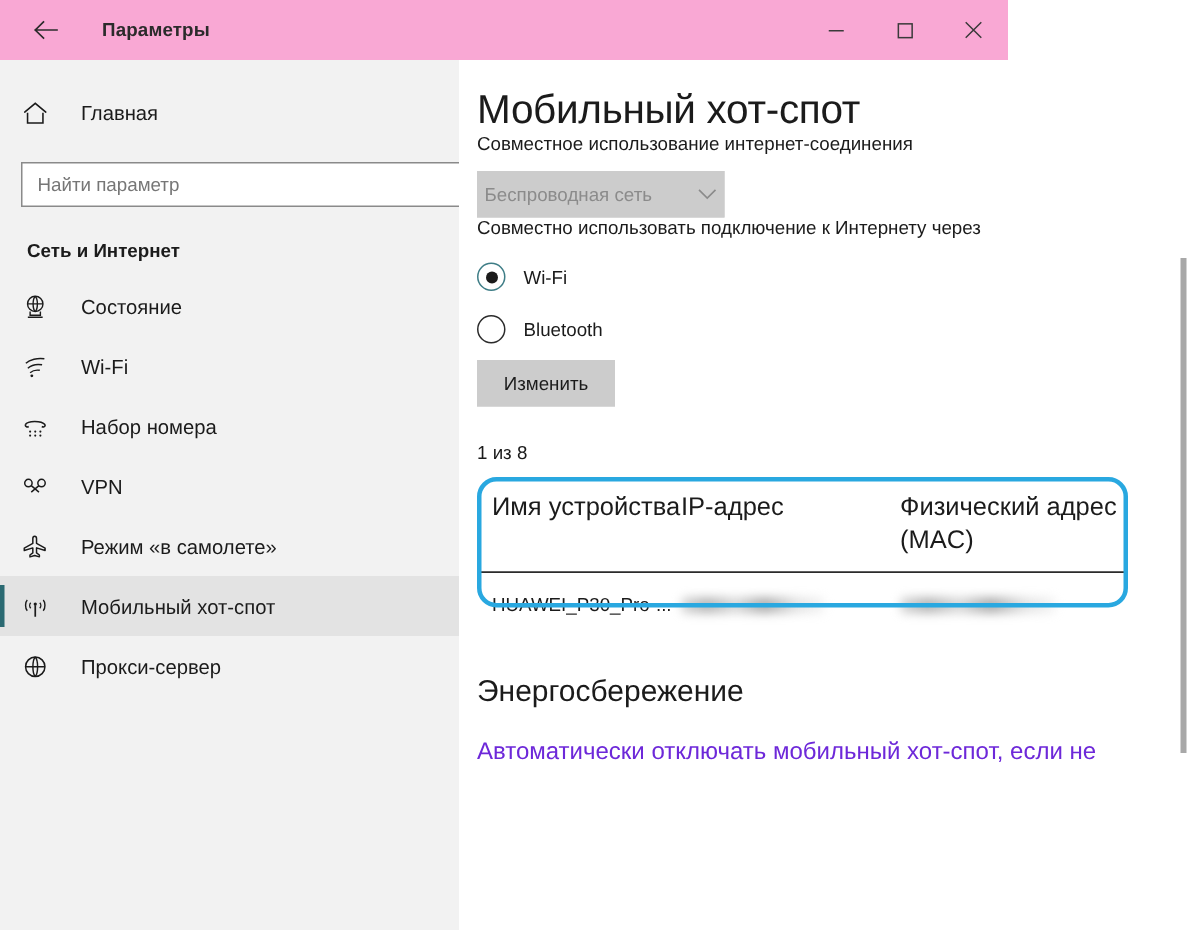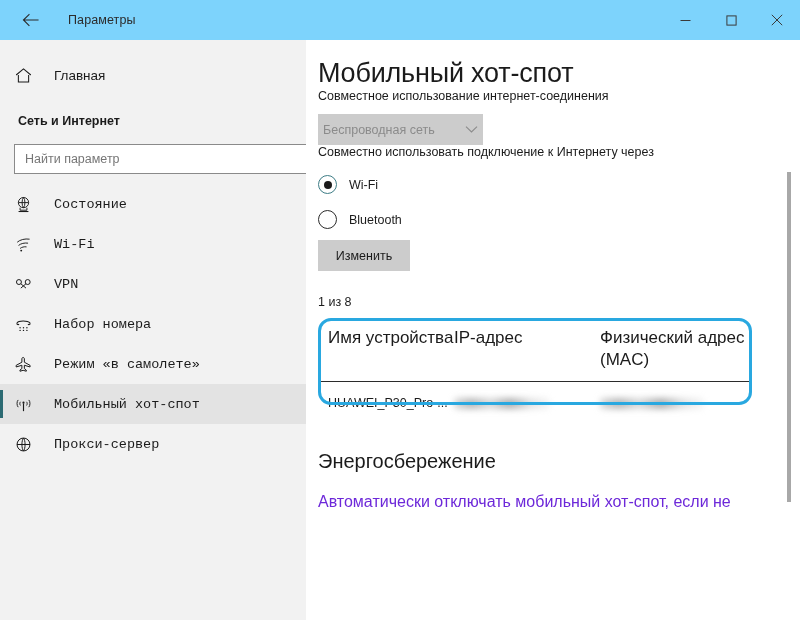--- a/index.html
+++ b/index.html
@@ -16,23 +16,23 @@
   #window {
     position: relative;
     width: 800px; height: 620px;
     background: #ffffff;
     overflow: hidden;
   }
 
   
   #titlebar {
     position: absolute; top: 0; left: 0;
-    width: 800px; height: 40px;
-    background: #7dd3fc;
-    display: flex; align-items: center;
+    width: 672px; height: 40px;
+    background: #f9a8d4;
+    display: flex; align-items: center; font-weight: bold;
   }
   #back-btn {
     width: 44px; height: 32px;
     margin-left: 8px;
     display: flex; align-items: center; justify-content: center;
     color: #2b2b2b;
   }
   #back-btn svg { display: block; }
   #app-title {
     margin-left: 16px;
@@ -120,21 +120,20 @@
     content: "";
     position: absolute; left: 0; top: 6px;
     width: 3px; height: 28px;
     background: var(--accent, #2b6a72);
   }
   .nav-label {
     font-size: 13.5px;
     color: #1b1b1b;
     margin-left: 6px;
     white-space: nowrap;
-    font-family: Liberation Mono, monospace;
   }
   .nav-item.selected .nav-label { font-weight: normal; }
 
   
   #content {
     position: absolute;
     left: 306px; top: 40px;
     width: 494px; height: 580px;
     background: #ffffff;
     overflow: hidden;
@@ -353,32 +352,32 @@
     <div id="home-row">
       <span class="nav-icon">
         <svg width="19" height="19" viewBox="0 0 20 20" fill="none" aria-hidden="true">
           <path d="M2.6 9.2L10 3l7.4 6.2" stroke="currentColor" stroke-width="1.1" stroke-linecap="round"></path>
           <path d="M4.6 9.6v7.2h10.8V9.6" stroke="currentColor" stroke-width="1.1"></path>
         </svg>
       </span>
       <span id="home-label">Главная</span>
     </div>
 
-    <div id="section-title">Сеть и Интернет</div>
-
     <div id="search-box">
       <input id="search-input" type="text" placeholder="Найти параметр" style="">
       <span id="search-icon">
         <svg width="15" height="15" viewBox="0 0 16 16" fill="none" aria-hidden="true">
           <circle cx="6.6" cy="6.6" r="4.7" stroke="currentColor" stroke-width="1"></circle>
           <path d="M10.2 10.4L14.6 14.8" stroke="currentColor" stroke-width="1"></path>
         </svg>
       </span>
     </div>
 
+    <div id="section-title">Сеть и Интернет</div>
+
     <div id="nav-list">
         <div class="nav-item">
           <span class="nav-icon">
             <svg width="19" height="19" viewBox="0 0 20 20" stroke="currentColor" fill="none">
               <circle cx="10" cy="8" r="5.4" stroke-width="1"></circle>
               <path d="M4.7 8h10.6M10 2.6c2 2 2 8.8 0 10.8M10 2.6c-2 2-2 8.8 0 10.8" stroke-width="1"></path>
               <path d="M6.4 13.4v2.6h7.2v-2.6" stroke-width="1"></path>
               <path d="M4.8 17.4h10.4" stroke-width="1.1"></path>
             </svg>
           </span>
@@ -387,47 +386,47 @@
         <div class="nav-item">
           <span class="nav-icon">
             <svg width="19" height="19" viewBox="0 0 20 20" stroke="currentColor" fill="none">
               <path d="M3.4 7.6C6.2 5 11.6 3.6 16.4 4.4" stroke-width="1"></path>
               <path d="M4.8 11C7 9 11.2 8 14.8 8.6" stroke-width="1"></path>
               <path d="M6.4 14.2c1.6-1.4 4.4-2.1 6.8-1.7" stroke-width="1"></path>
               <circle cx="7.6" cy="16.4" r="1" fill="currentColor" stroke="none"></circle>
             </svg>
           </span>
           <span class="nav-label">Wi-Fi</span>
-        </div>
-        <div class="nav-item">
-          <span class="nav-icon">
-            <svg width="19" height="19" viewBox="0 0 20 20" stroke="currentColor" fill="none">
-              <circle cx="5.2" cy="7.4" r="2.6" stroke-width="1.05"></circle>
-              <circle cx="14.4" cy="7.4" r="2.6" stroke-width="1.05"></circle>
-              <path d="M7.2 9.2l5.4 4.6M12.6 9.2L7.2 13.8" stroke-width="1.05"></path>
-            </svg>
-          </span>
-          <span class="nav-label">VPN</span>
         </div>
         <div class="nav-item">
           <span class="nav-icon">
             <svg width="19" height="19" viewBox="0 0 20 20" stroke="currentColor" fill="none">
               <path d="M3 8.6c1.8-3 11.2-3 14 0" stroke-width="1.1"></path>
               <path d="M3 8.6c0 1.6 1.4 1.8 2.4 1.2M17 8.6c0 1.6-1.4 1.8-2.4 1.2" stroke-width="1.1"></path>
               <g fill="currentColor" stroke="none">
                 <circle cx="6.4" cy="13.4" r=".75"></circle>
                 <circle cx="10" cy="13.4" r=".75"></circle>
                 <circle cx="13.6" cy="13.4" r=".75"></circle>
                 <circle cx="6.4" cy="16.2" r=".75"></circle>
                 <circle cx="10" cy="16.2" r=".75"></circle>
                 <circle cx="13.6" cy="16.2" r=".75"></circle>
               </g>
             </svg>
           </span>
           <span class="nav-label">Набор номера</span>
+        </div>
+        <div class="nav-item">
+          <span class="nav-icon">
+            <svg width="19" height="19" viewBox="0 0 20 20" stroke="currentColor" fill="none">
+              <circle cx="5.2" cy="7.4" r="2.6" stroke-width="1.05"></circle>
+              <circle cx="14.4" cy="7.4" r="2.6" stroke-width="1.05"></circle>
+              <path d="M7.2 9.2l5.4 4.6M12.6 9.2L7.2 13.8" stroke-width="1.05"></path>
+            </svg>
+          </span>
+          <span class="nav-label">VPN</span>
         </div>
         <div class="nav-item">
           <span class="nav-icon">
             <svg width="19" height="19" viewBox="0 0 20 20" stroke="currentColor" fill="none">
               <path d="M9.6 2.6c.9 0 1.3.7 1.3 1.6v3.4l6 3.3v1.7l-6-1.8v3.5l2 1.5v1.3l-3.3-1-3.3 1v-1.3l2-1.5v-3.5l-6 1.8v-1.7l6-3.3V4.2c0-.9.4-1.6 1.3-1.6z" stroke-width="1.05" stroke-linejoin="round"></path>
             </svg>
           </span>
           <span class="nav-label">Режим «в самолете»</span>
         </div>
         <div class="nav-item selected">

